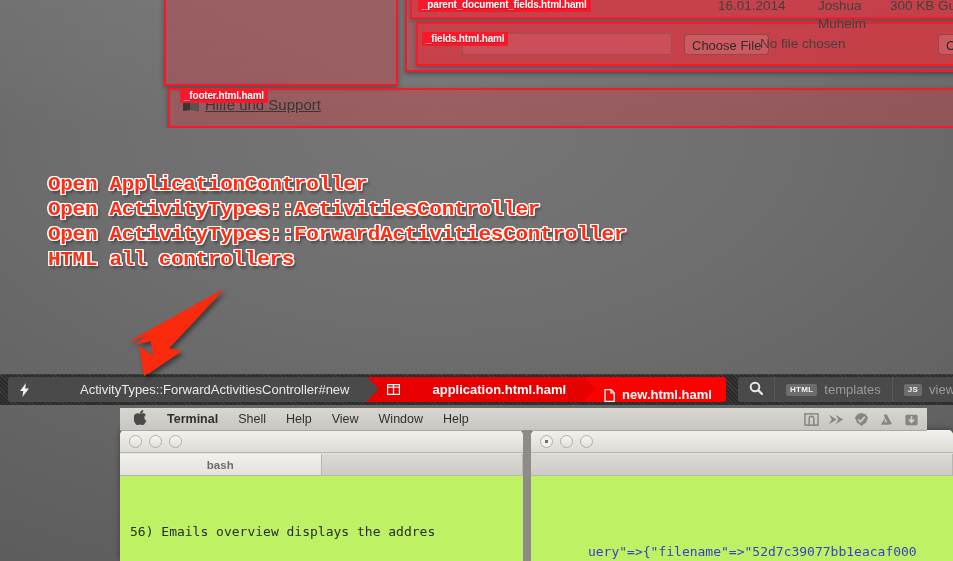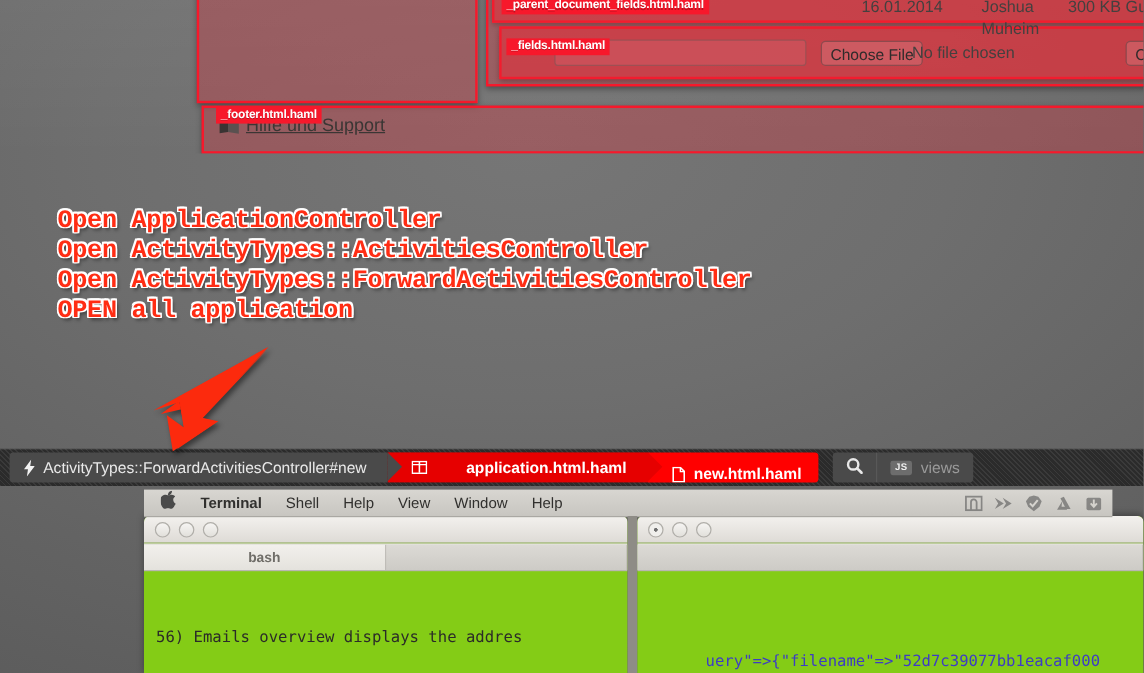--- a/index.html
+++ b/index.html
@@ -125,21 +125,21 @@
   .crumb:after{
     content:"";position:absolute;right:-12px;top:0;
     width:0;height:0;
     border-top:12.5px solid transparent;
     border-bottom:12.5px solid transparent;
     border-left:12px solid #4a4a4a;
     z-index:2;
   }
   .crumb-red:after{ border-left-color:#e60000; }
   .crumb-red2:after{ display:none; }
-  .crumb-dark{ z-index:3; }
+  .crumb-dark{ z-index:3;gap:44px; }
   .crumb-red{ z-index:2; padding-left:20px;gap:25px;}
   .crumb-red2{ z-index:1; padding-left:20px;align-items:flex-end;}
 
   .crumb-ico{display:inline-block;margin-right:7px;line-height:0;}
 
   .tool-sep{width:12px;}
   .tool-group{
     display:flex;align-items:stretch;height:25px;
     background:#4a4a4a;border-radius:3px;overflow:hidden;
   }
@@ -168,21 +168,21 @@
   }
   .mb-item{font-size:12.5px;color:#31302e;padding:0 10px;white-space:nowrap;
     font-family:"Liberation Sans", sans-serif;}
   .mb-item.bold{font-weight:bold;}
   .mb-right{margin-left:auto;display:flex;align-items:center;gap:10px;padding-right:8px;}
   .mb-ico{width:15px;height:15px;display:block;opacity:.62;}
 
   
   .term{
     position:absolute;z-index:24;
-    background:#84cc16;
+    background:#bef264;
     border-radius:5px 5px 0 0;
     overflow:hidden;
     box-shadow:0 -1px 6px rgba(0,0,0,.35);
   }
   .term-title{
     height:22px;
     background:linear-gradient(180deg,#f3f1ee 0%,#dedbd6 100%);
     border-bottom:1px solid #b9b6b1;
     display:flex;align-items:center;padding:0 9px;gap:7px;
   }
@@ -256,21 +256,21 @@
 
   <div class="hl-label" style="left:418px;top:-2px;">_parent_document_fields.html.haml</div>
   <div class="hl-label" style="left:422px;top:32px;">_fields.html.haml</div>
   <div class="hl-label" style="left:180px;top:89px;">_footer.html.haml</div>
 </div>
 
 <div id="annotations">
   <div class="anno-line">Open ApplicationController</div>
   <div class="anno-line">Open ActivityTypes::ActivitiesController</div>
   <div class="anno-line">Open ActivityTypes::ForwardActivitiesController</div>
-  <div class="anno-line">OPEN all application</div>
+  <div class="anno-line">HTML all controllers</div>
 </div>
 
 <svg id="arrow" width="120" height="92" viewBox="0 0 120 92">
   <path d="M112 2 L57 60 L72 63 L38 86 L34 64 L44 71 L39 45 L20 53 Z" fill="#fc2a0d"></path>
   <path d="M113 3 L48 72 L46 52 L24 57 L42 44 L39 44 L44 70 L36 86 L70 63 L56 60 Z" fill="#fc2a0d"></path>
   <path d="M114 1 C100 16 70 48 56 61 L70 64 L34 88 L29 58 L43 68 L40 47 L18 54 Z" fill="#fc2a0d"></path>
 </svg>
 
 <div id="toolbar">
   <div id="toolbar-inner">
@@ -310,20 +310,24 @@
     <div class="tool-group">
       <div class="tool-cell">
         <span>
           <svg width="14" height="14" viewBox="0 0 14 14">
             <circle cx="6" cy="6" r="4.3" fill="none" stroke="#e8e8e8" stroke-width="2"></circle>
             <line x1="9.3" y1="9.3" x2="13" y2="13" stroke="#e8e8e8" stroke-width="2.3" stroke-linecap="round"></line>
           </svg>
         </span>
       </div>
       <div class="tool-cell">
+        <span class="badge">HTML</span>
+        <span>templates</span>
+      </div>
+      <div class="tool-cell">
         <span class="badge">JS</span>
         <span>views</span>
       </div>
     </div>
   </div>
 </div>
 
 <div id="menubar">
   <span style="padding:0 10px 0 14px;">
     <svg width="13" height="15" viewBox="0 0 13 15">

